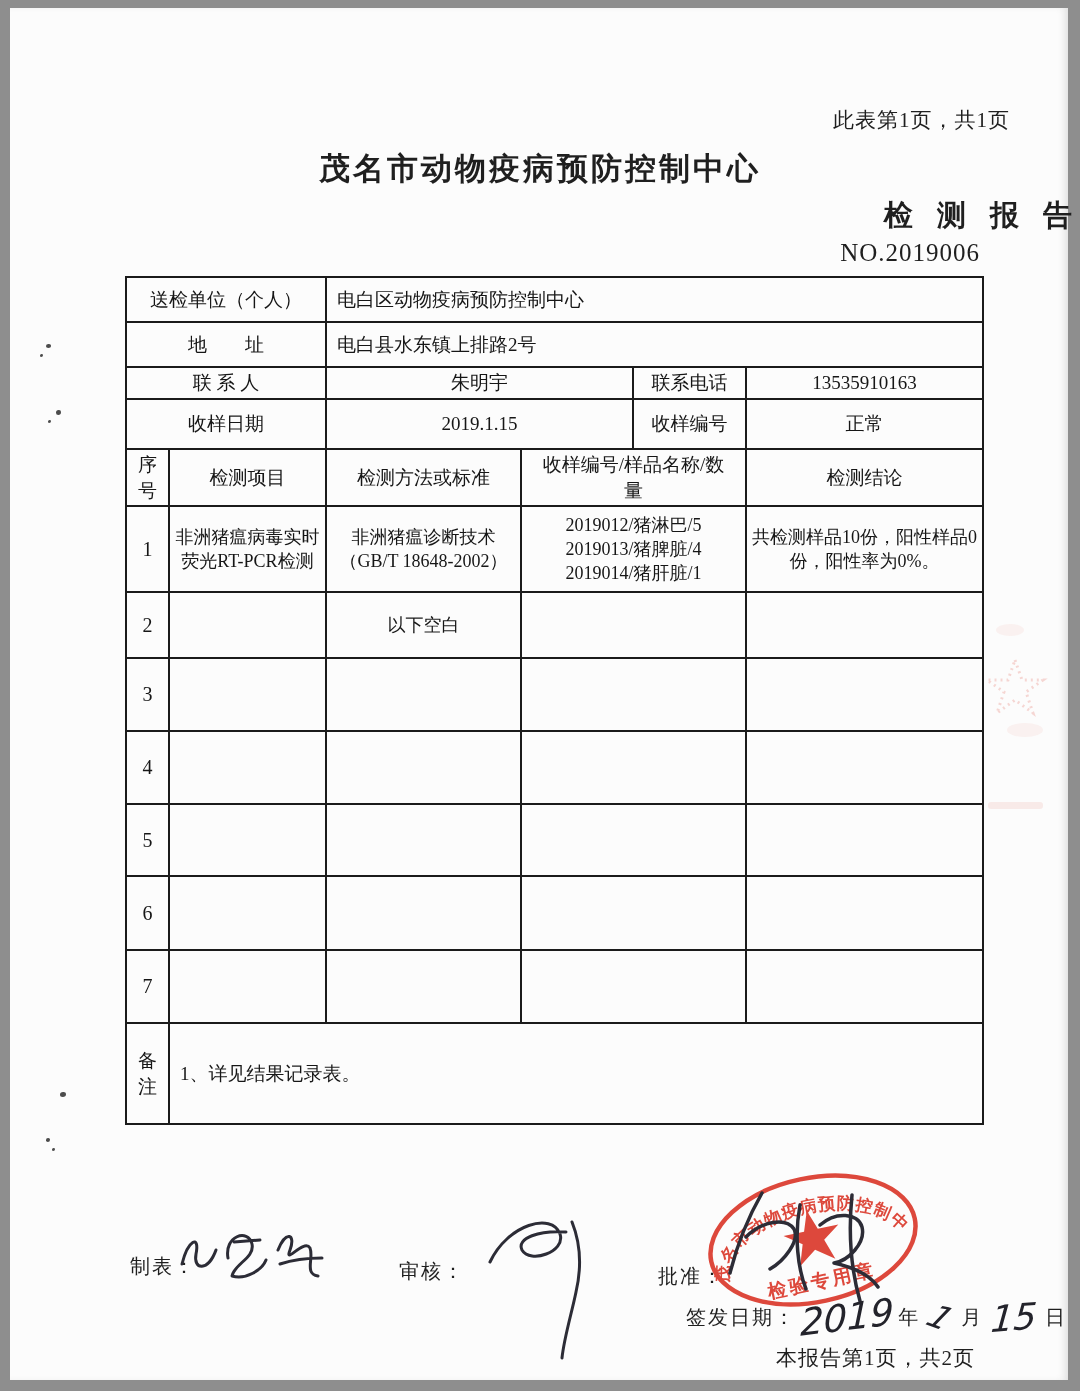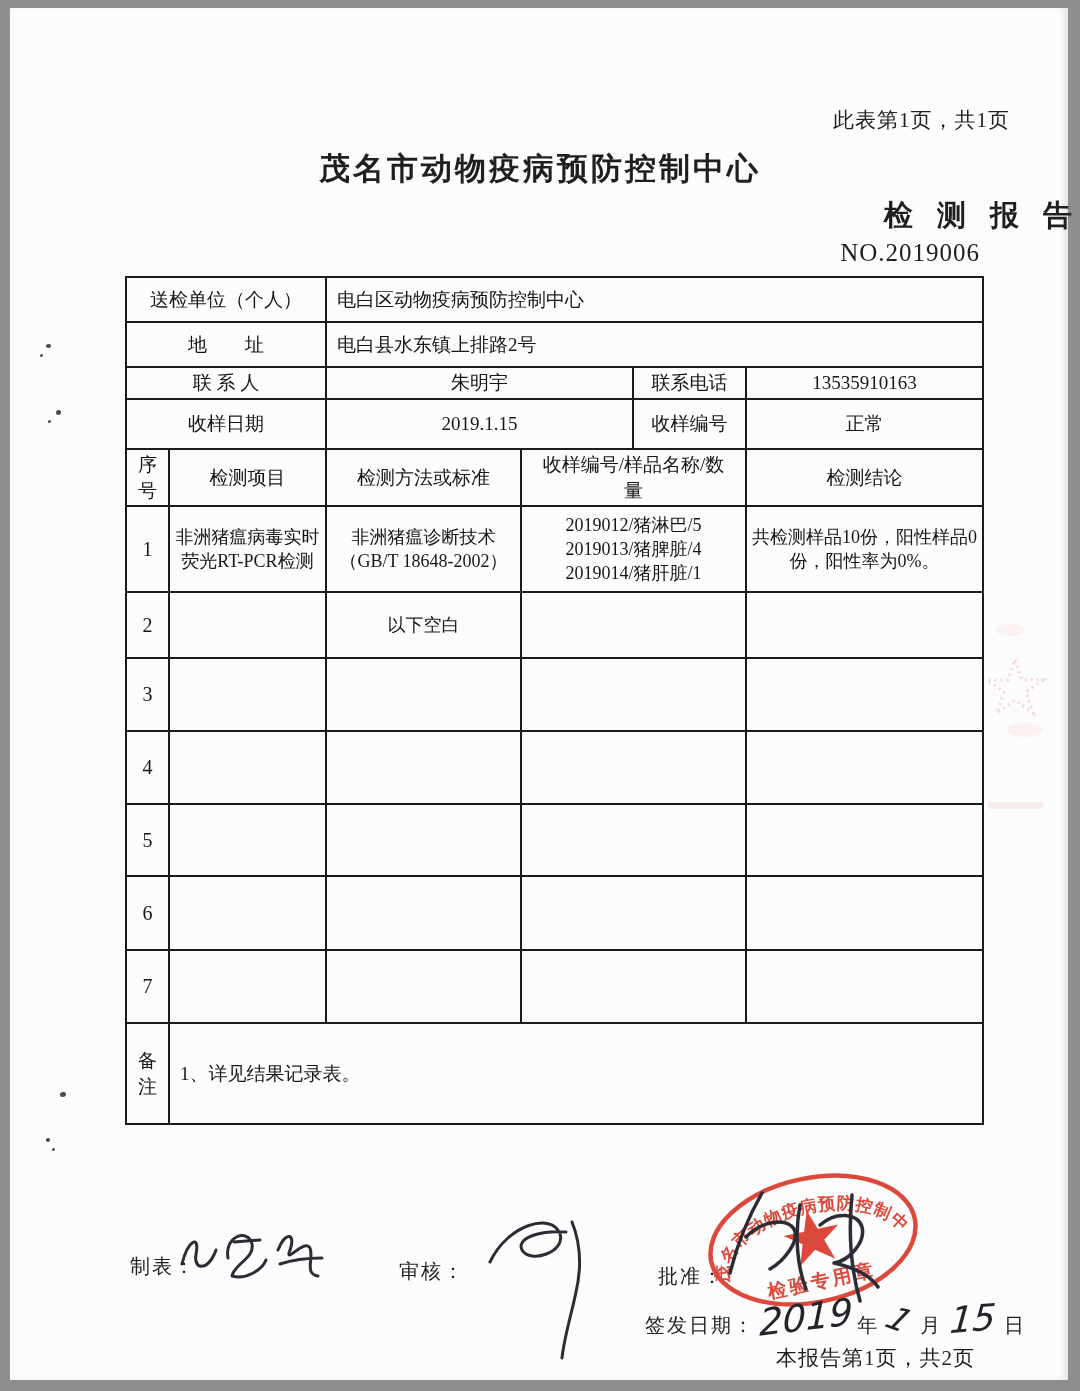--- a/index.html
+++ b/index.html
@@ -19,21 +19,21 @@
   
   table{border-collapse:collapse;table-layout:fixed;width:857px;}
   td{border:2px solid #1b1b1b;font-size:19px;color:#161616;text-align:center;
      vertical-align:middle;padding:2px 4px;overflow:hidden;}
   td.l{text-align:left;padding-left:10px;}
   .pre{white-space:pre-line;line-height:1.35;}
   .small{font-size:18px;}
   .seq{font-size:20px;}
   
   .flabel{font-size:20px;letter-spacing:2px;}
-  .datewrap{display:flex;align-items:flex-end;gap:4px;}
+  .datewrap{display:flex;align-items:center;gap:4px;margin-left:41px;}
   .hand{font-family:"DejaVu Sans",sans-serif;font-style:italic;color:#23232b;}
   .hw-year{font-size:37px;transform:rotate(-7deg) skewX(-8deg);display:inline-block;}
   .hw-month{font-size:33px;transform:rotate(20deg) skewX(-14deg);display:inline-block;margin:0 6px;}
   .hw-day{font-size:36px;transform:rotate(-5deg) skewX(-10deg);display:inline-block;margin:0 4px;}
   .speck{position:absolute;background:#2d2d2d;border-radius:50% 40% 55% 45%;opacity:.85;}
   svg{display:block;}
   .sig path{fill:none;stroke:#2c2c36;stroke-linecap:round;stroke-linejoin:round;}
   .stamp-ink{opacity:.9;mix-blend-mode:multiply;}
 </style>
 </head>

